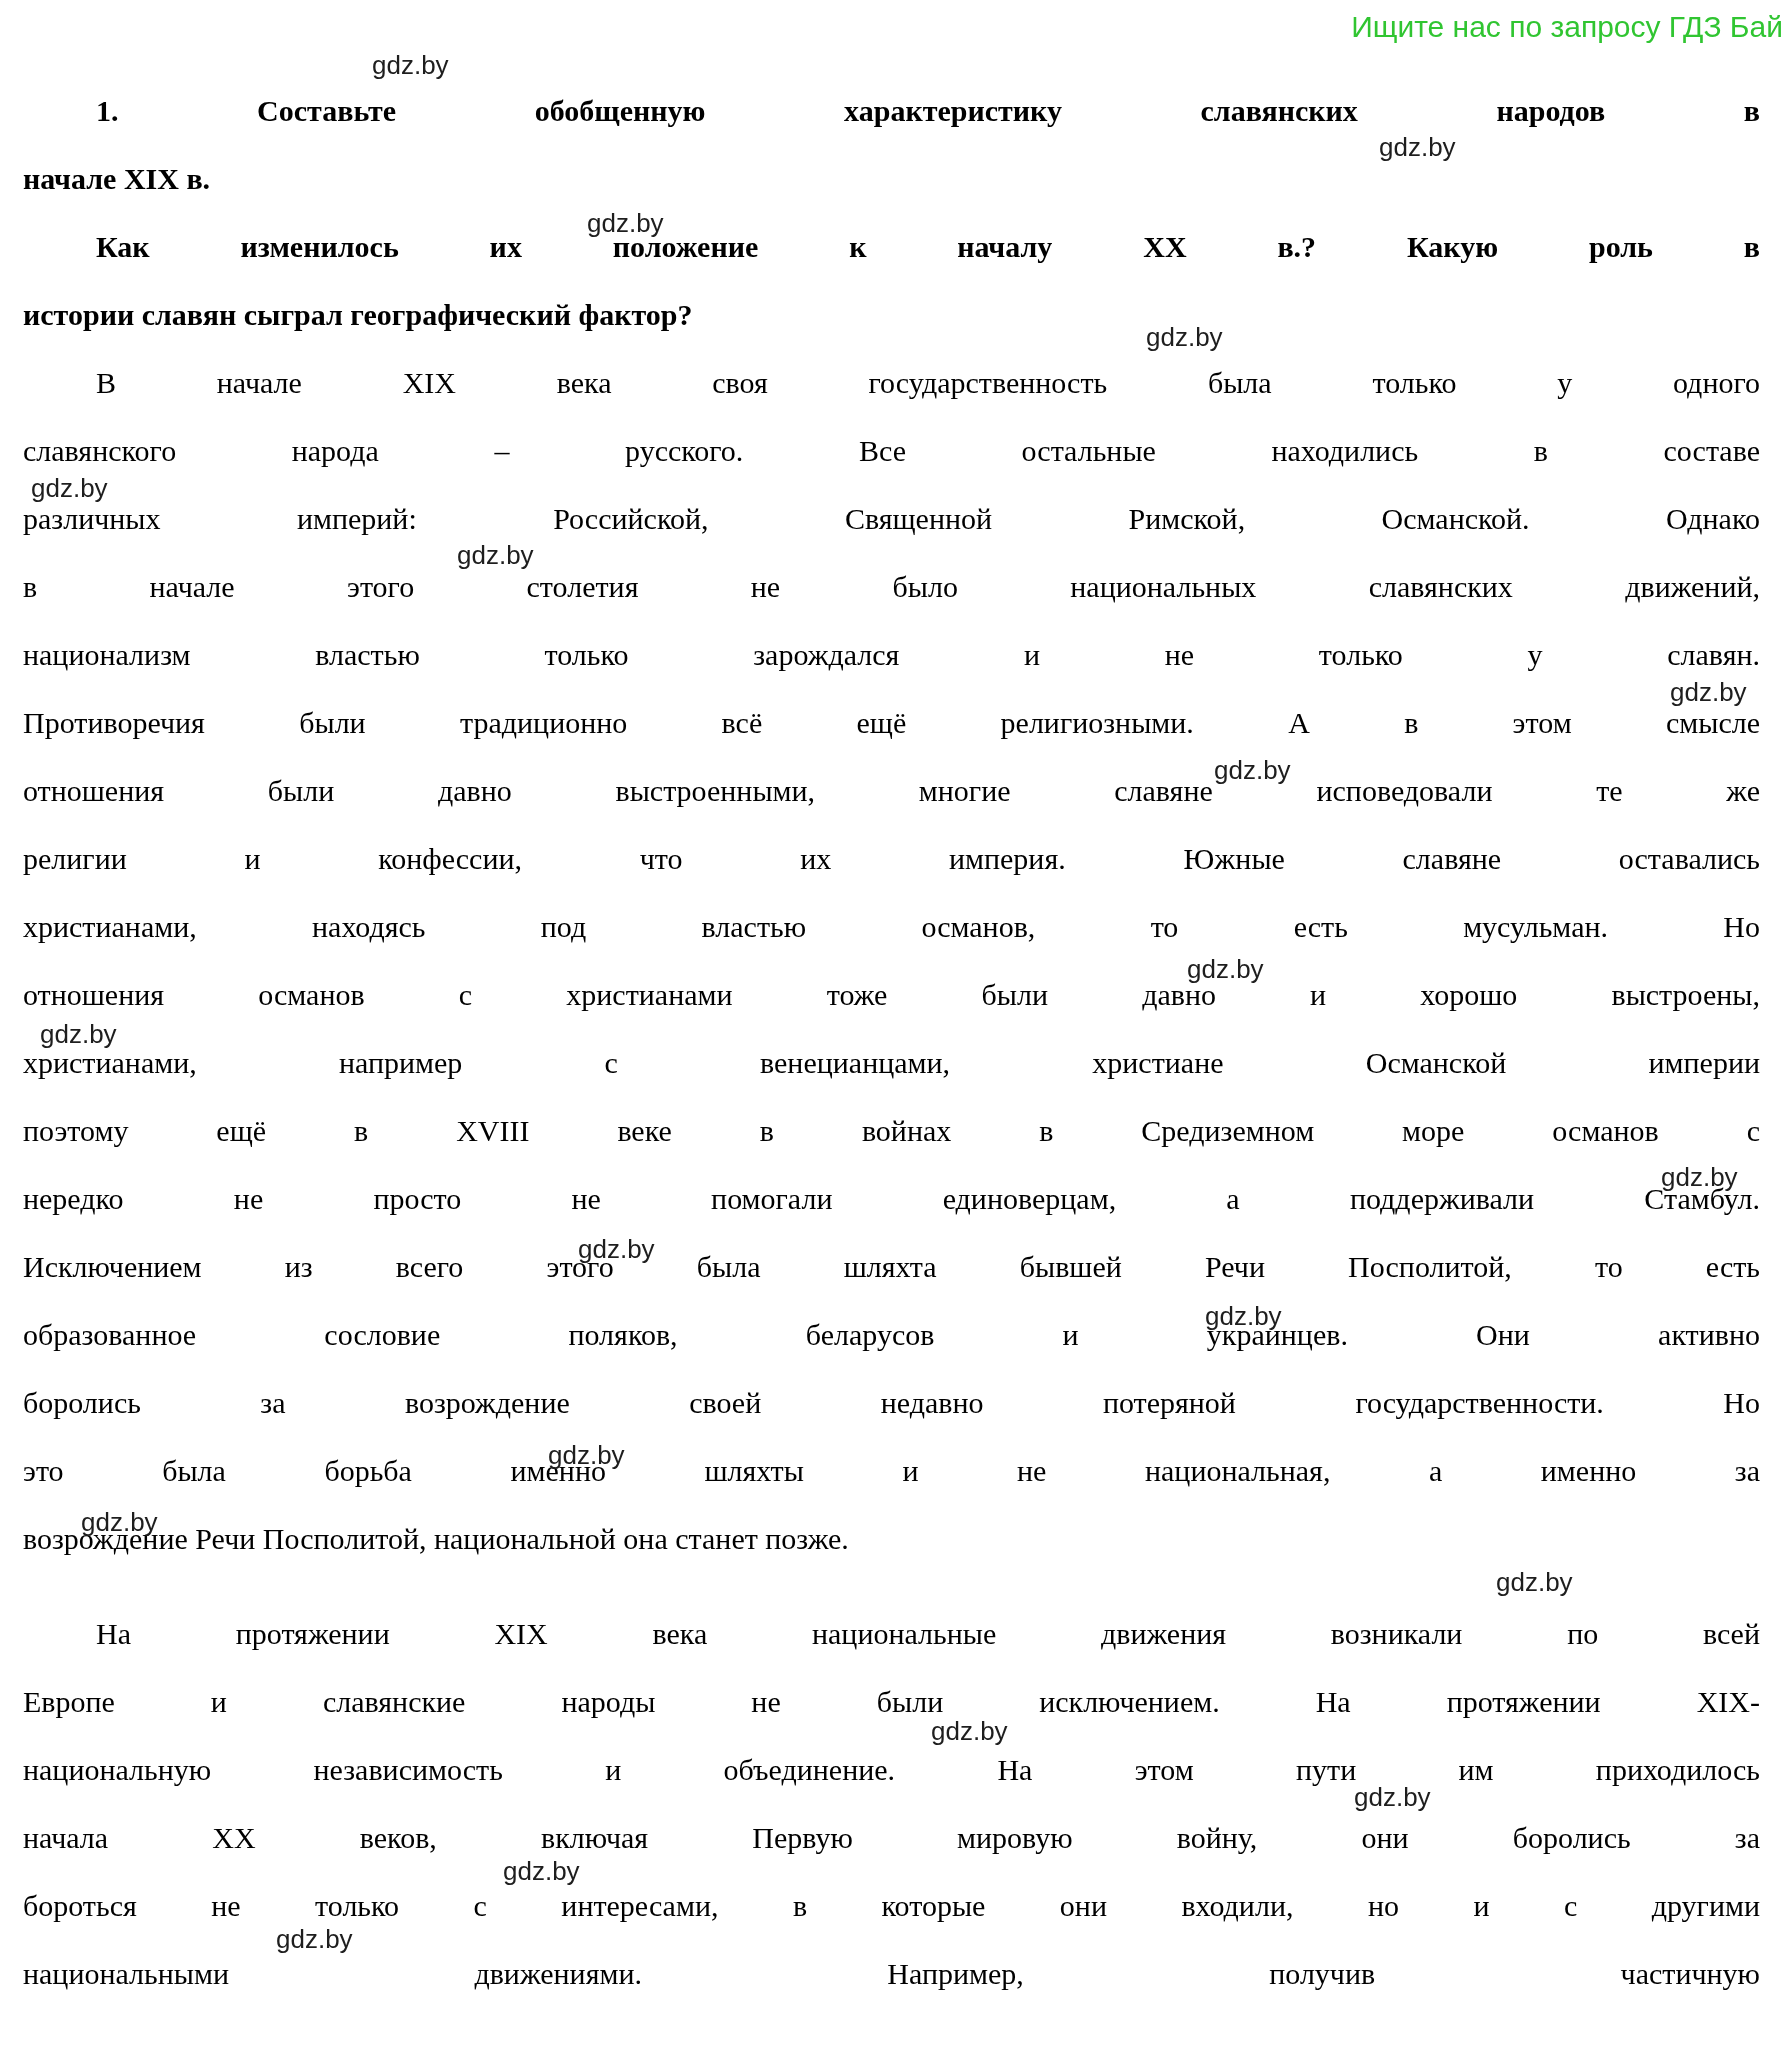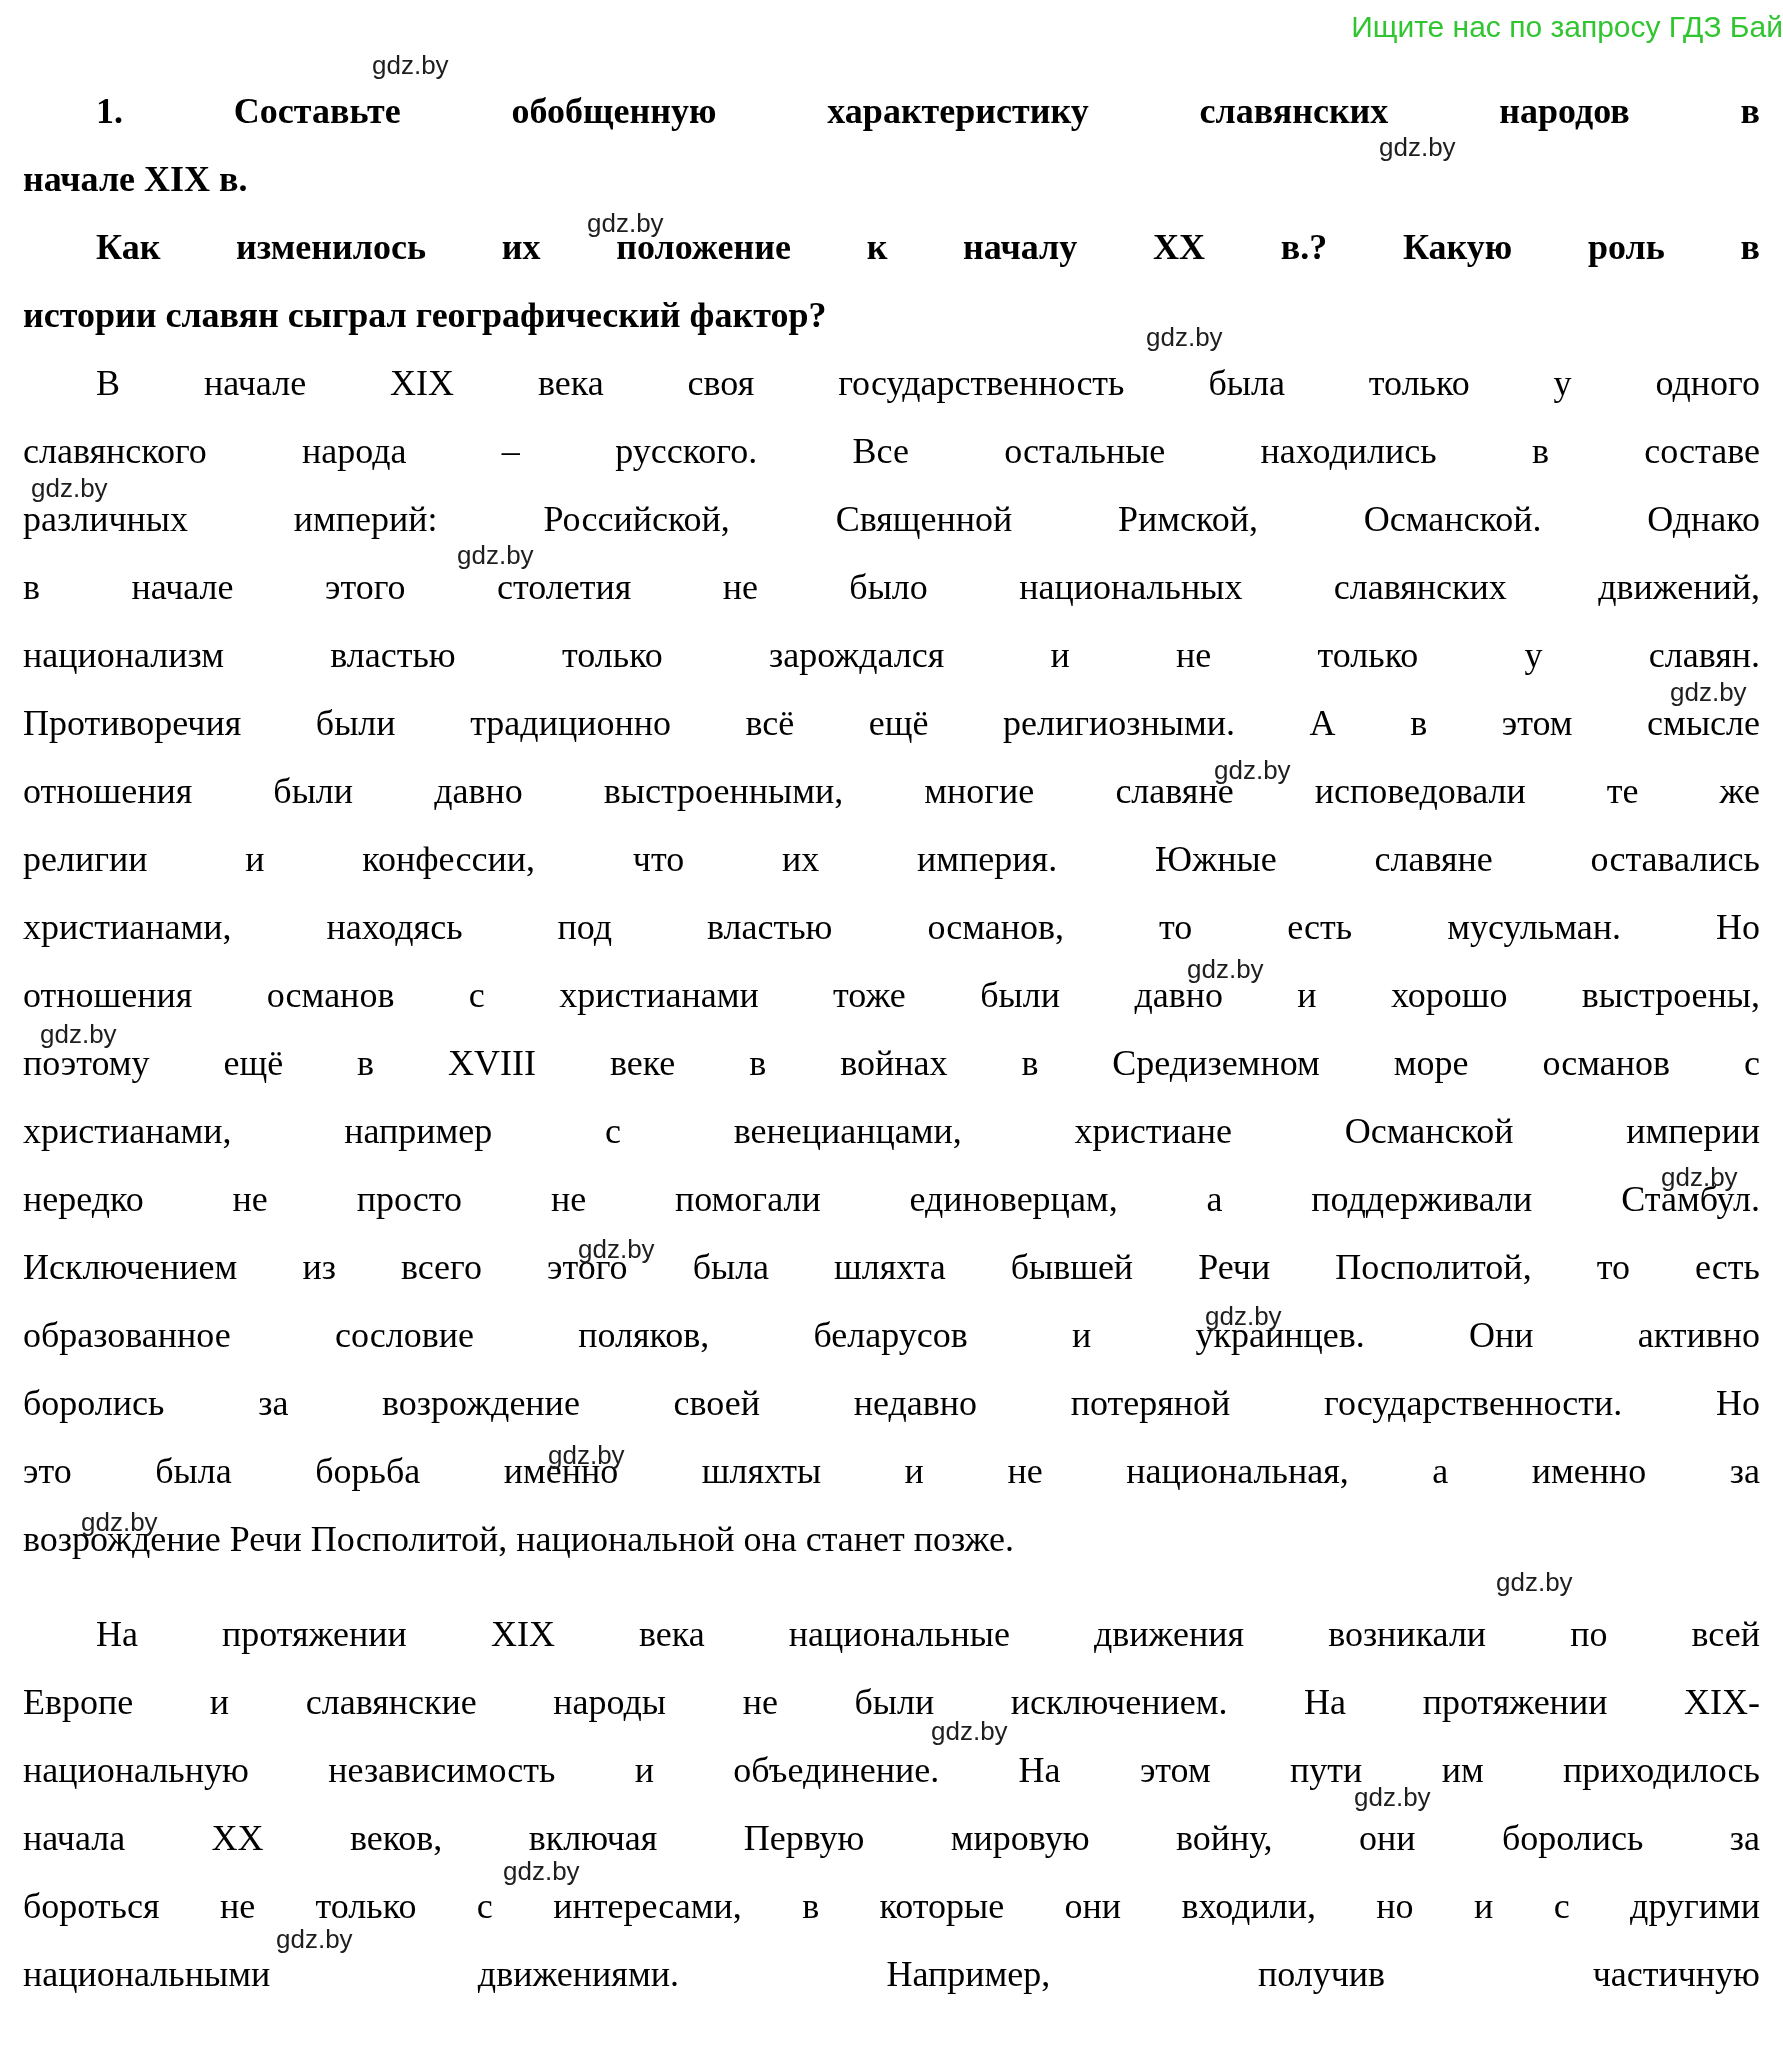--- a/index.html
+++ b/index.html
@@ -17,21 +17,21 @@
     text-align: right;
     font-family: "Liberation Sans", "DejaVu Sans", sans-serif;
     font-size: 30px;
     line-height: 36px;
     font-weight: 400;
   }
   .textflow {
     margin: 32px 23px 0 23px;
   }
   .line {
-    font-size: 36px;
+    font-size: 30px;
     line-height: 68px;
     text-align: justify;
     text-align-last: justify;
     color: #000000;
   }
   .line.end  { text-align-last: left; }
   .line.indent { text-indent: 73px; }
   .line.bold { font-weight: bold; }
   .line.gap  { margin-top: 27px; }
   .wm {
@@ -68,22 +68,22 @@
       <div class="line indent">В начале XIX века своя государственность была только у одного</div>
       <div class="line">славянского народа – русского. Все остальные находились в составе</div>
       <div class="line">различных империй: Российской, Священной Римской, Османской. Однако</div>
       <div class="line">в начале этого столетия не было национальных славянских движений,</div>
       <div class="line">национализм властью только зарождался и не только у славян.</div>
       <div class="line">Противоречия были традиционно всё ещё религиозными. А в этом смысле</div>
       <div class="line">отношения были давно выстроенными, многие славяне исповедовали те же</div>
       <div class="line">религии и конфессии, что их империя. Южные славяне оставались</div>
       <div class="line">христианами, находясь под властью османов, то есть мусульман. Но</div>
       <div class="line">отношения османов с христианами тоже были давно и хорошо выстроены,</div>
+      <div class="line">христианами, например с венецианцами, христиане Османской империи</div>
       <div class="line">поэтому ещё в XVIII веке в войнах в Средиземном море османов с</div>
-      <div class="line">христианами, например с венецианцами, христиане Османской империи</div>
       <div class="line">нередко не просто не помогали единоверцам, а поддерживали Стамбул.</div>
       <div class="line">Исключением из всего этого была шляхта бывшей Речи Посполитой, то есть</div>
       <div class="line">образованное сословие поляков, беларусов и украинцев. Они активно</div>
       <div class="line">боролись за возрождение своей недавно потеряной государственности. Но</div>
       <div class="line">это была борьба именно шляхты и не национальная, а именно за</div>
       <div class="line end">возрождение Речи Посполитой, национальной она станет позже.</div>
       <div class="line indent gap">На протяжении XIX века национальные движения возникали по всей</div>
       <div class="line">Европе и славянские народы не были исключением. На протяжении XIX-</div>
       <div class="line">национальную независимость и объединение. На этом пути им приходилось</div>
       <div class="line">начала XX веков, включая Первую мировую войну, они боролись за</div>

